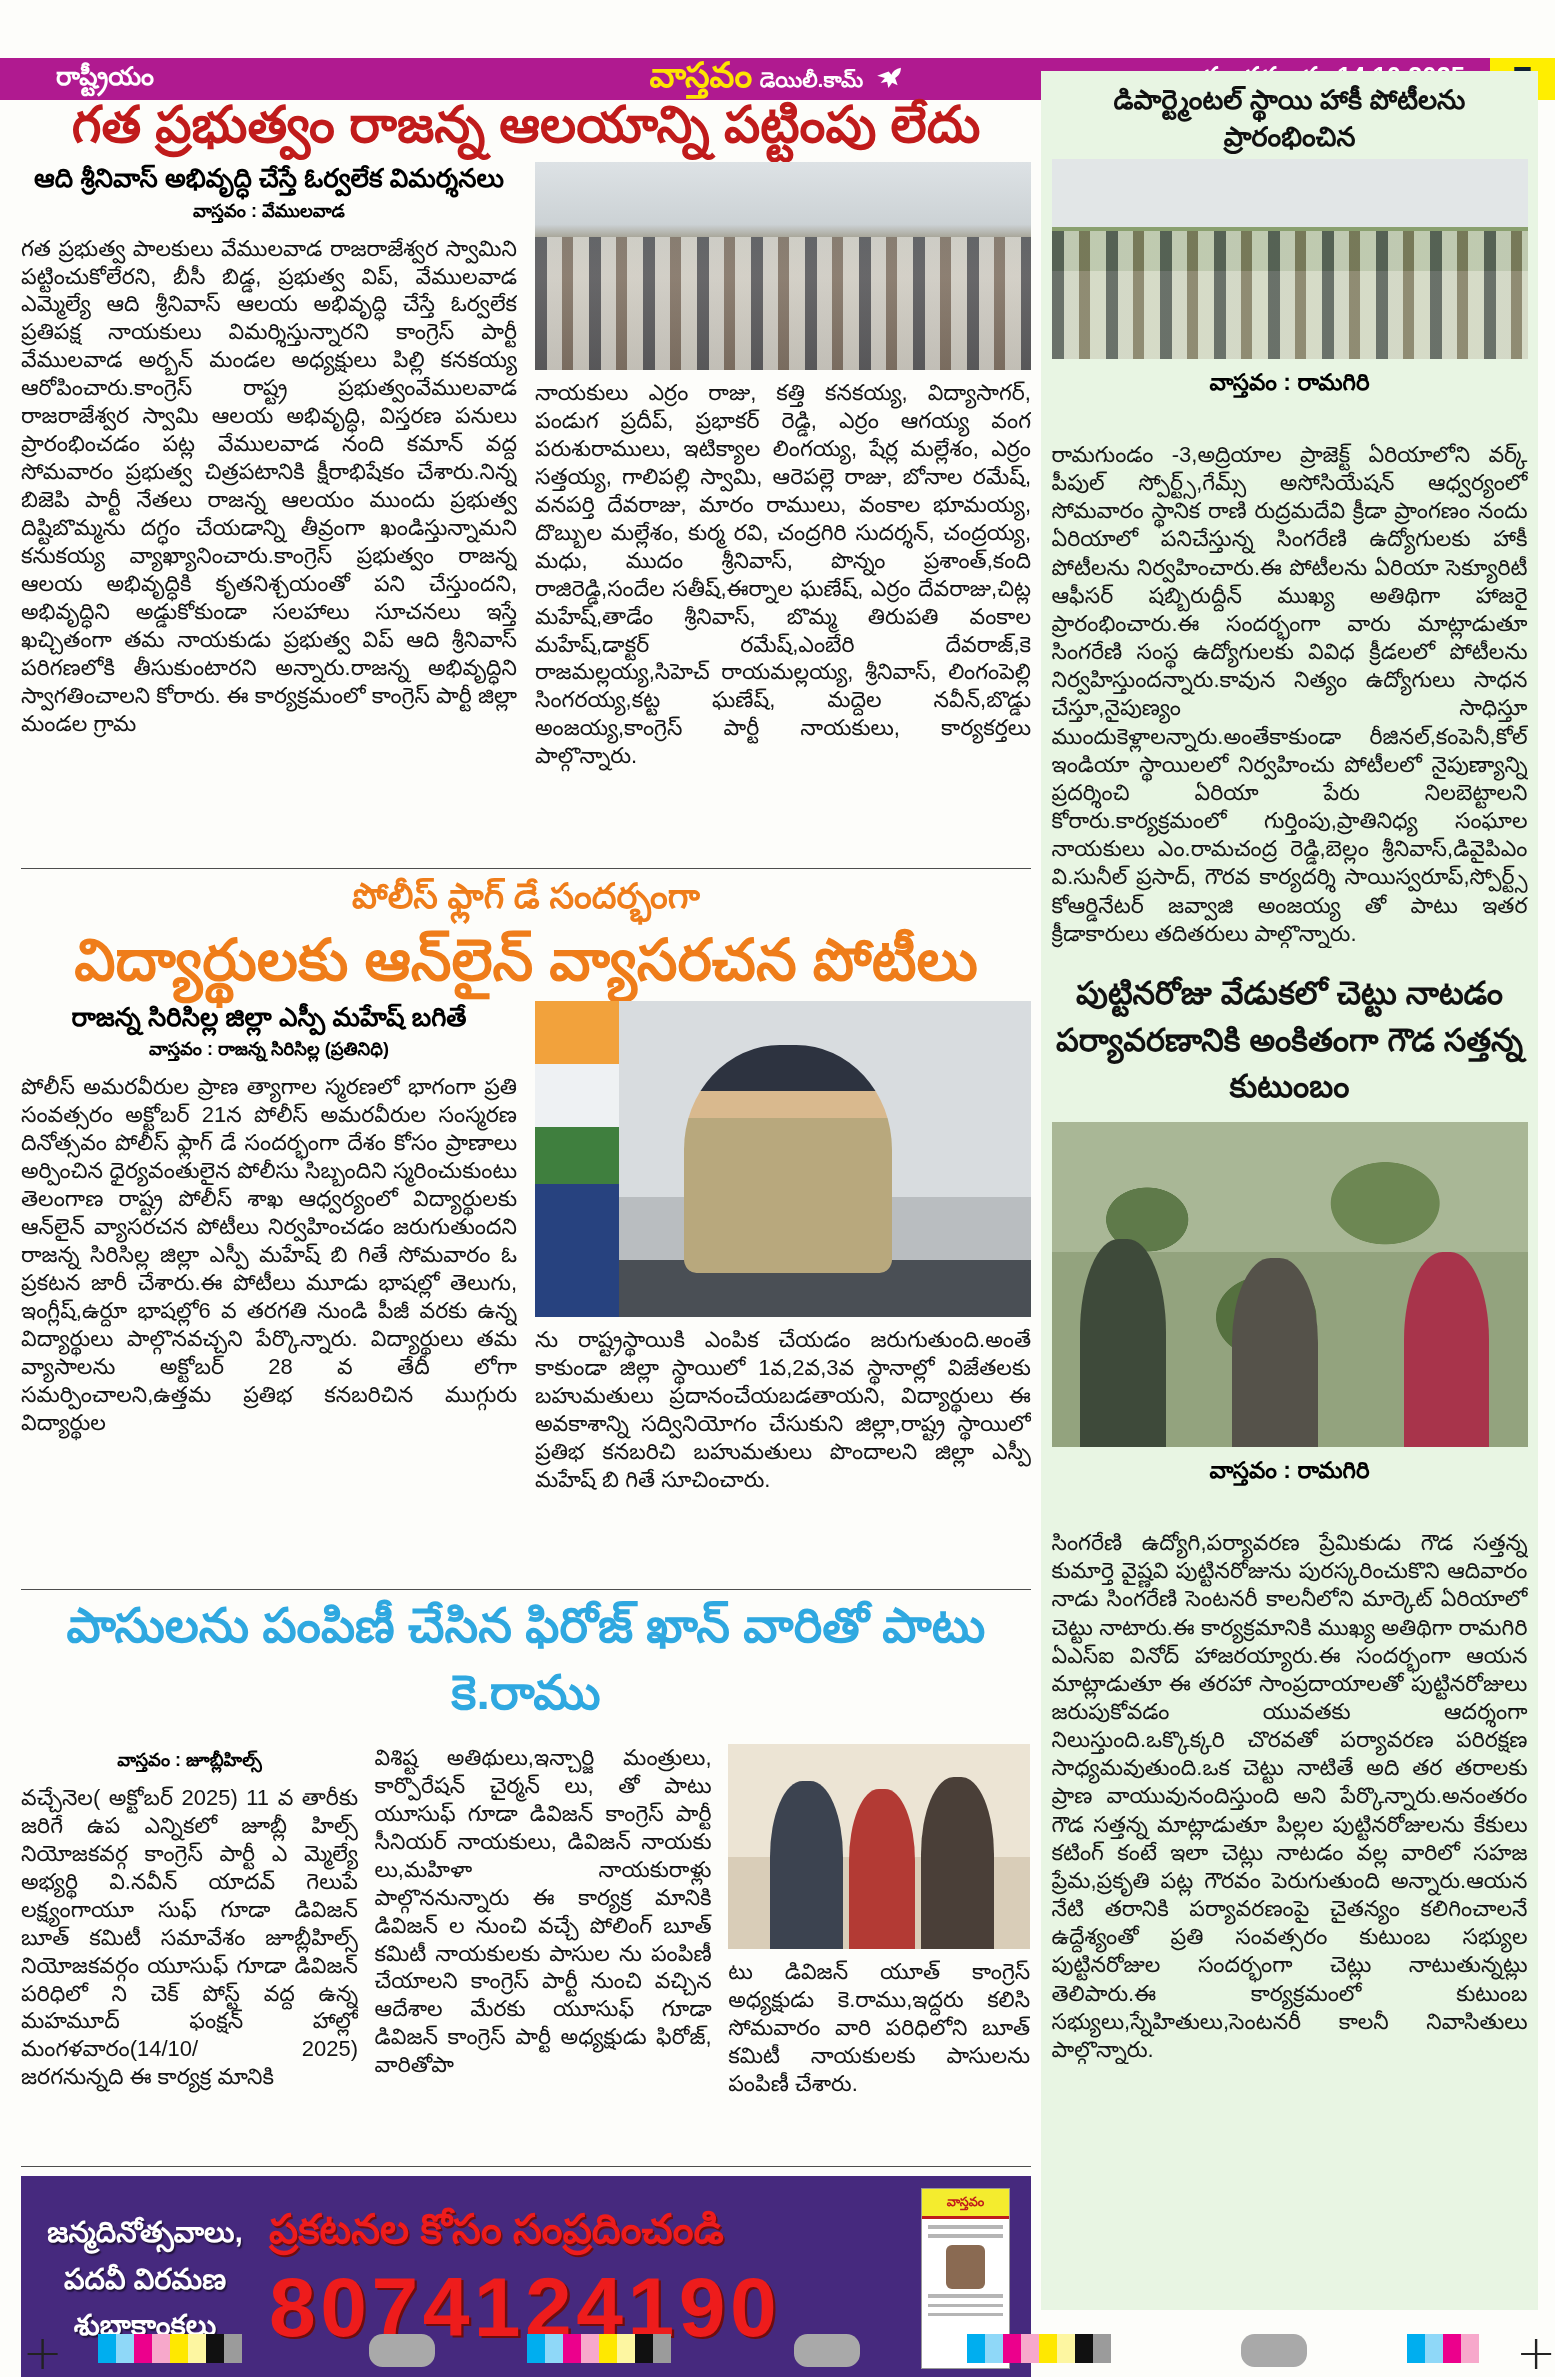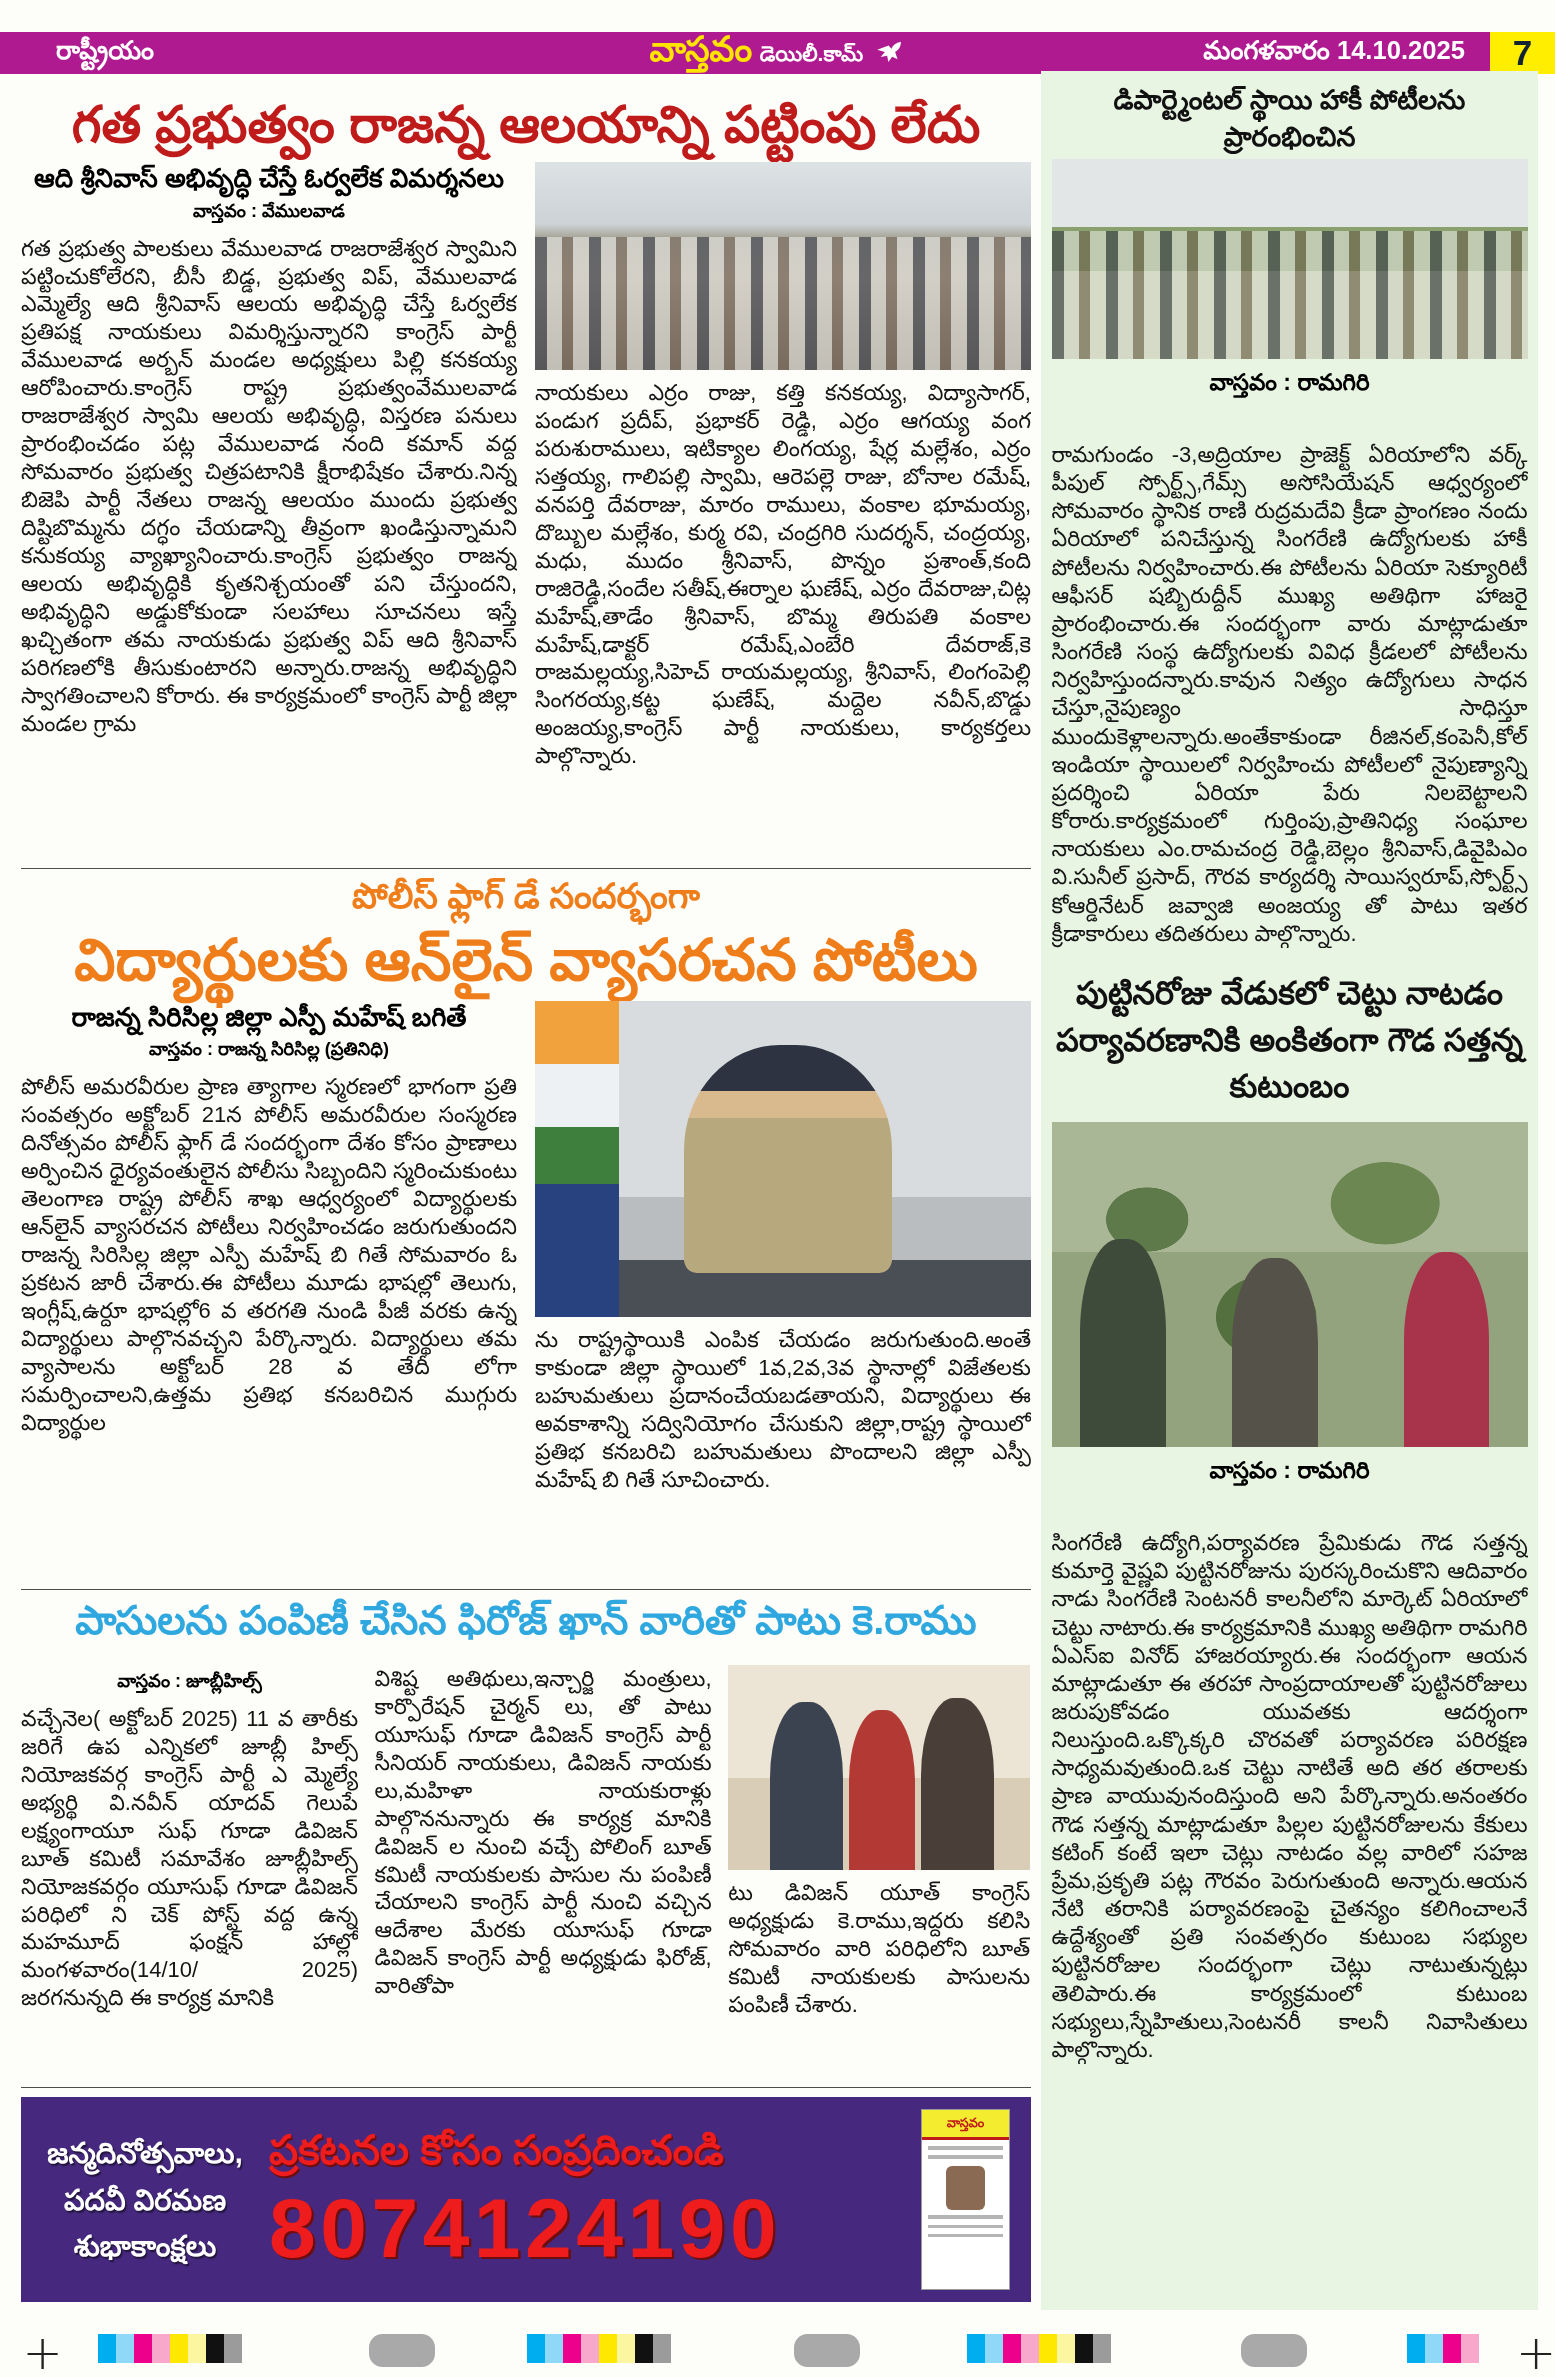--- a/index.html
+++ b/index.html
@@ -6,21 +6,21 @@
     --header-bg:#b01a90; --headline-red:#c01b1b; --headline-orange:#ef7d1a;
     --headline-blue:#2fa8e0; --panel-green:#e8f5e3; --ad-bg:#46297e;
     --ad-red:#ee1c1c; --page-number-bg:#ffee00;
   }
   *{margin:0;padding:0;box-sizing:border-box;}
   html,body{background:#ffffff;}
   body{font-family:"Liberation Sans","DejaVu Sans",sans-serif;}
   .page{position:relative;width:1555px;height:2377px;background:#fdfdfa;overflow:hidden;}
 
   
-  .header-bar{position:absolute;left:0;top:32px;width:1555px;height:42px;
+  .header-bar{position:absolute;left:0;top:58px;width:1555px;height:42px;
     background:var(--header-bg);display:flex;align-items:center;color:#fff;}
   .hdr-left{margin-left:56px;font-size:25.6px;font-weight:bold;}
   .hdr-center{position:absolute;left:50%;transform:translateX(-50%);display:flex;align-items:baseline;gap:7.5px;}
   .hdr-brand{color:#ffe400;font-size:35px;font-weight:bold;}
   .hdr-suffix{color:#fff;font-size:21px;font-weight:bold;}
   .hdr-bird{width:35px;height:30px;align-self:center;}
   .hdr-date{position:absolute;right:90px;font-size:25.6px;font-weight:bold;}
   .page-no{position:absolute;right:0;top:0;width:65px;height:42px;background:var(--page-number-bg);
     color:#123; font-size:35px;font-weight:bold;display:flex;align-items:center;justify-content:center;}
 
@@ -58,21 +58,21 @@
     radial-gradient(83px 68px at 45% 60%,#55703f 0 60%,transparent 61%),
     linear-gradient(180deg,#a9b796 0 40%,#93a37e 40% 100%);}
   .fig-r1{left:6%;width:18%;height:64%;background:#3e4a3a;}
   .fig-r2{left:38%;width:18%;height:58%;background:#55524a;}
   .fig-r3{left:74%;width:18%;height:60%;background:#a8344b;}
 
   .a2-kicker{font-size:35px;font-weight:bold;color:var(--headline-orange);text-align:center;margin-top:6px;}
   .a2-headline{font-size:58px;font-weight:bold;color:var(--headline-orange);text-align:center;line-height:1.05;margin-top:4.5px;}
   .a2-row{height:581px;}
 
-  .a3-headline{font-size:40px;font-weight:bold;color:var(--headline-blue);text-align:center;margin-top:4.5px;}
+  .a3-headline{font-size:48px;font-weight:bold;color:var(--headline-blue);text-align:center;margin-top:4.5px;}
   .row3{display:flex;gap:16.6px;margin-top:12px;height:415px;overflow:hidden;}
   .row3 .c{overflow:hidden;}
   .c1{width:337px;}.c2{width:337px;}.c3{width:302px;}
 
   
   .ad{margin-top:9px;height:205px;background:var(--ad-bg);display:flex;align-items:center;position:relative;}
   .ad-left{width:248px;text-align:center;color:#fff;font-size:29px;font-weight:bold;line-height:1.6;
     text-shadow:1.5px 1.5px 1.5px rgba(0,0,0,.55);}
   .ad-center{flex:1;text-align:left;}
   .ad-contact{color:var(--ad-red);font-size:41px;font-weight:bold;text-shadow:1.5px 1.5px 0 #6e0d0d;}

